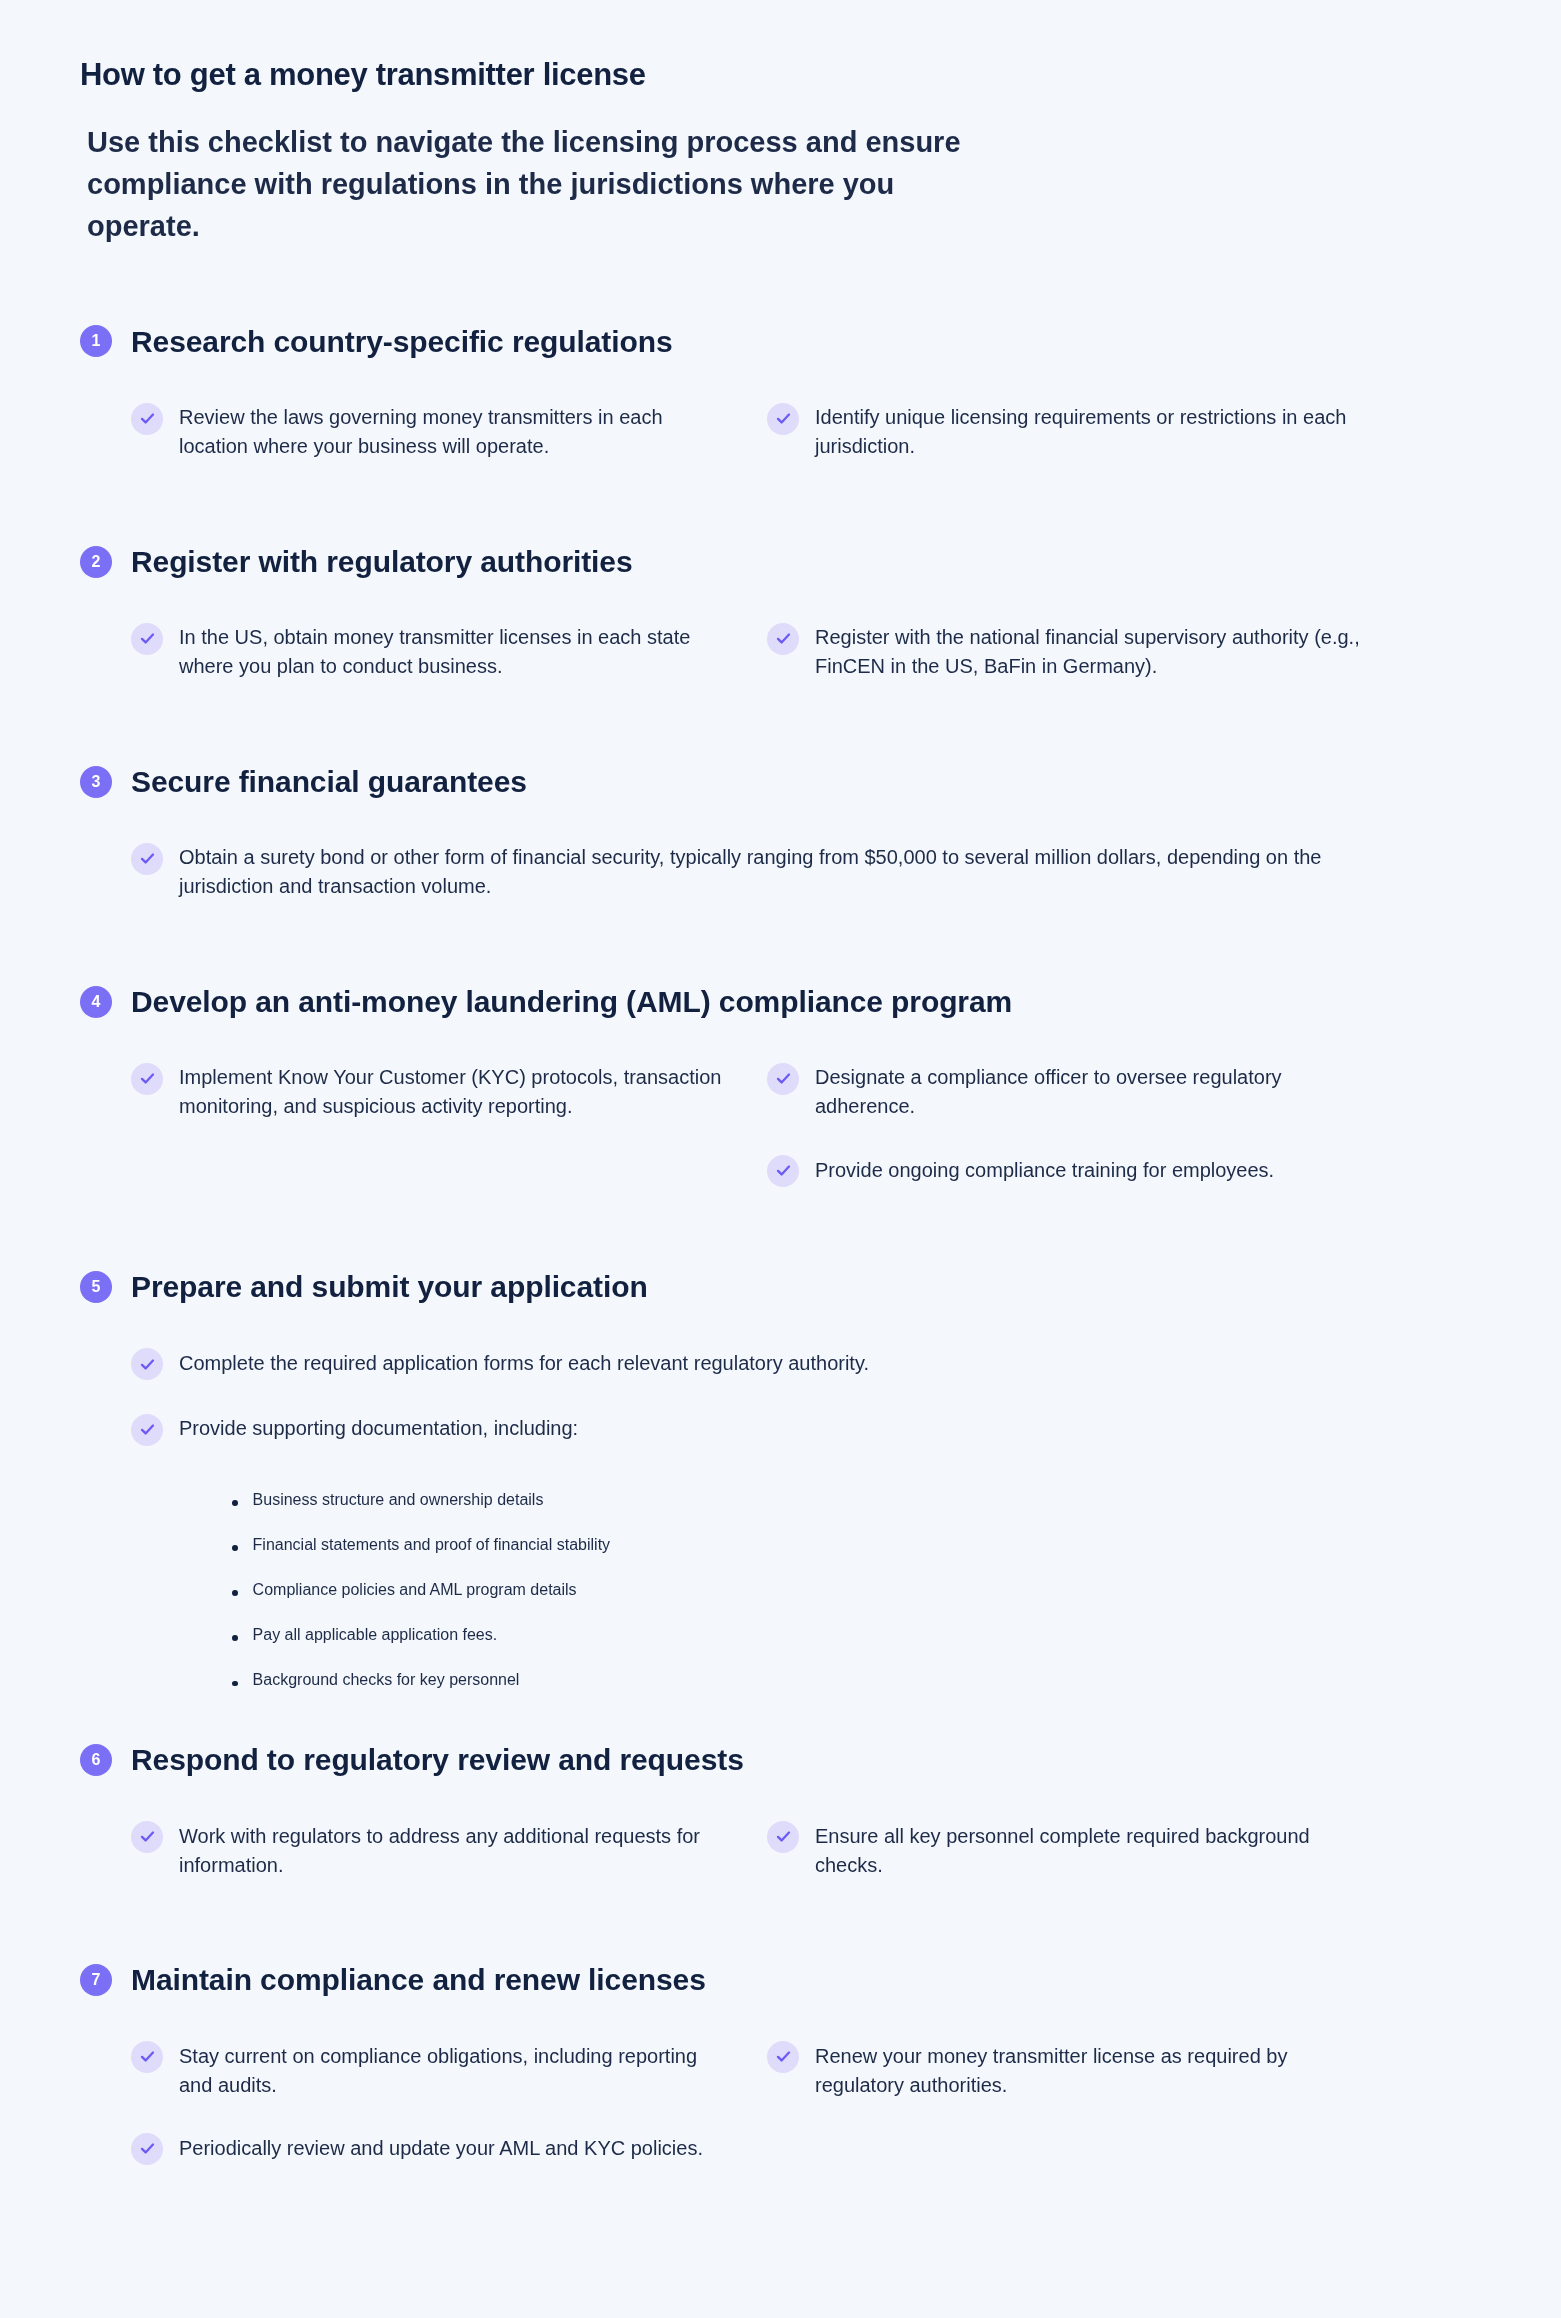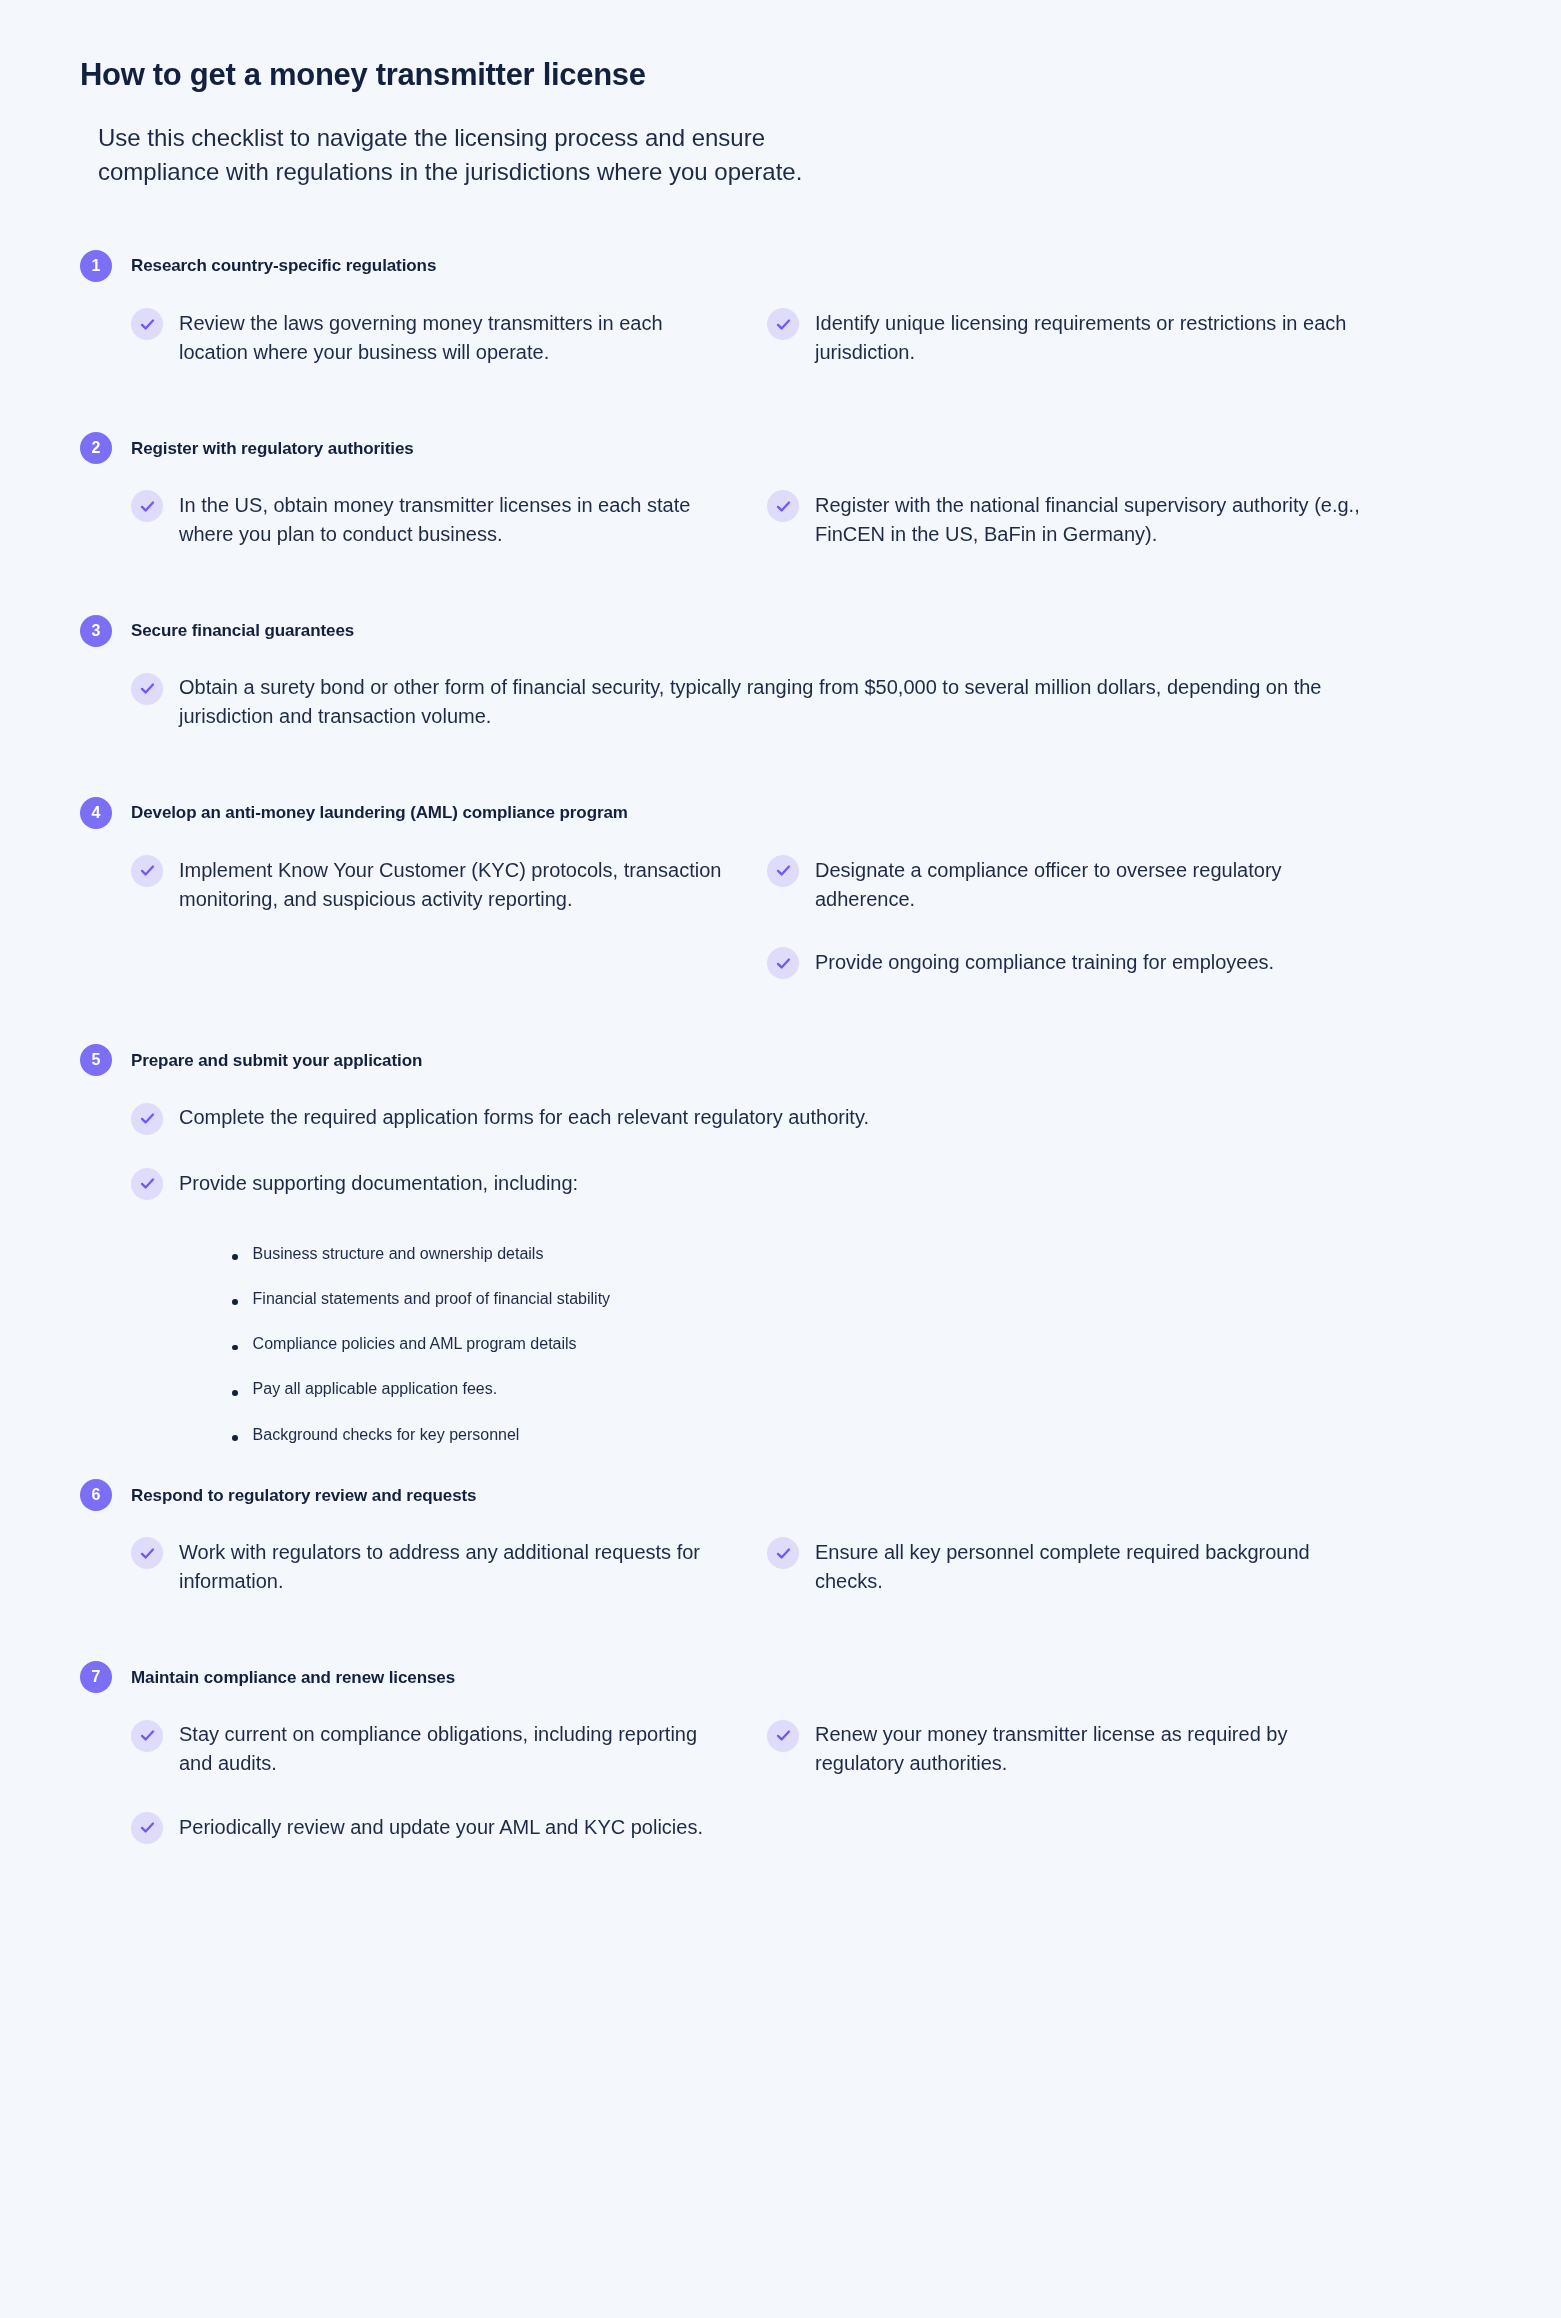--- a/index.html
+++ b/index.html
@@ -25,25 +25,25 @@
   
   .doc-title {
     font-size: 31px;
     font-weight: 700;
     letter-spacing: -0.3px;
     line-height: 1.2;
     color: #12213f;
     margin: 0 0 27.5px 0;
   }
   .doc-subtitle {
-    font-size: 24px;
-    font-weight: 400;
+    font-size: 29px;
+    font-weight: 700;
     line-height: 1.45;
     color: #1d2b48;
-    margin: 18px;
+    margin: 7px;
     max-width: 903px;
     white-space: pre-line;
   }
 
   
   .steps {
     margin-top: 51px;
   }
   .step {
     margin-bottom: 24.6px;
@@ -62,21 +62,21 @@
     background: #7b6ff6;
     color: #ffffff;
     font-size: 16px;
     font-weight: 600;
     display: flex;
     align-items: center;
     justify-content: center;
     line-height: 1;
   }
   .step-title {
-    font-size: 17px;
+    font-size: 30px;
     font-weight: 700;
     line-height: 1.25;
     color: #12213f;
     letter-spacing: -0.1px;
   }
 
   
   .step-body {
     padding-left: 51px;
   }

